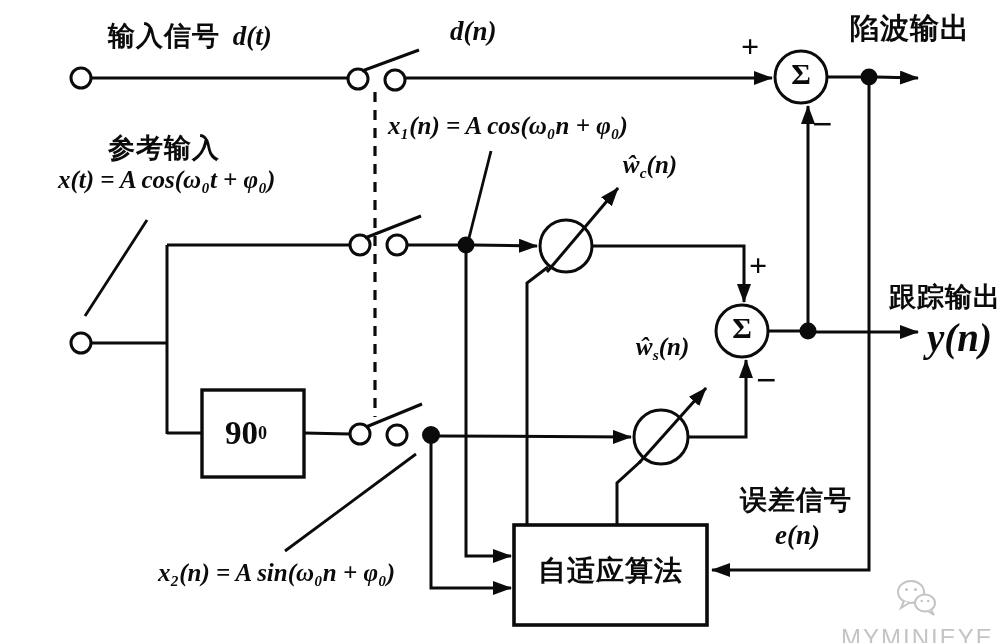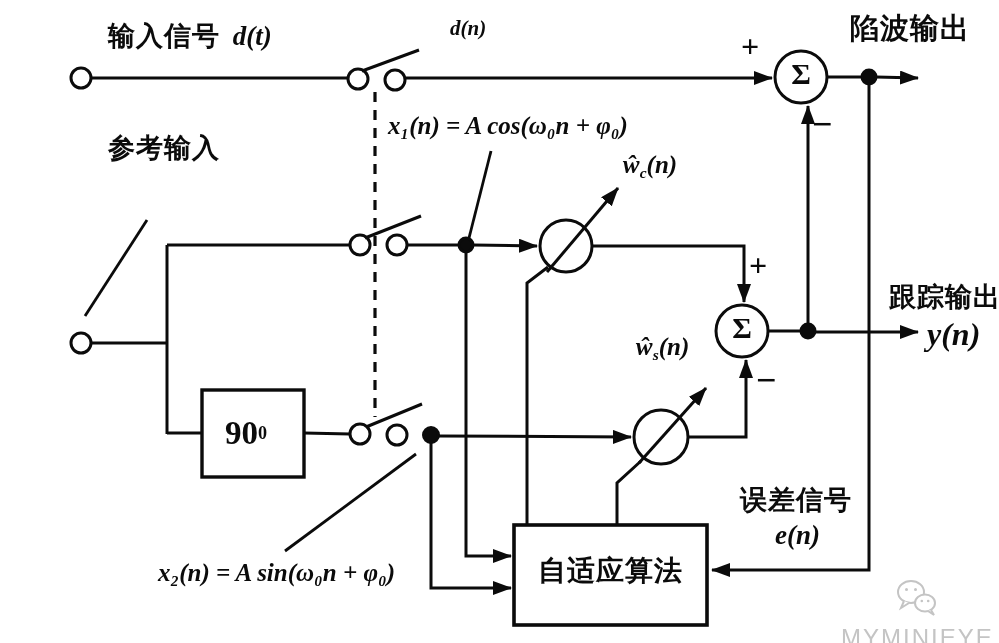--- a/index.html
+++ b/index.html
@@ -92,42 +92,43 @@
       <line x1="447" y1="151" x2="425" y2="238" stroke-width="2.8"></line>
       <line x1="241" y1="551" x2="372" y2="454" stroke-width="2.8"></line>
     </g>
   </svg>
 
   <div class="lbl" style="left:64px;top:22px;font-size:27px;">
     <span class="cjk">输入信号</span>
     <span class="math" style="margin-left:6px;">d(t)</span>
   </div>
 
-  <div class="lbl math" style="left:406px;top:17px;font-size:21px;">d(n)</div>
+  <div class="lbl math" style="left:406px;top:17px;font-size:27px;">d(n)</div>
 
   <div class="lbl cjk" style="left:806px;top:13px;font-size:29px;">陷波输出</div>
 
   <div class="lbl" style="left:697px;top:30px;font-size:32px;">+</div>
   <div class="lbl sigma" style="left:737px;top:58px;font-size:30px;">Σ</div>
   <div class="lbl" style="left:768px;top:106px;font-size:36px;">−</div>
 
   <div class="lbl cjk" style="left:64px;top:134px;font-size:27px;">参考输入</div>
+  <div class="lbl math" style="left:14px;top:167px;font-size:25px;">x(t) = A cos(ω₀t + φ₀)</div>
 
   <div class="lbl math" style="left:344px;top:113px;font-size:25px;text-align:right;">x₁(n) = A cos(ω₀n + φ₀)</div>
 
   <div class="lbl math" style="left:579px;top:152px;font-size:25px;">
     <span>ŵ</span><sub>c</sub><span>(n)</span>
   </div>
 
   <div class="lbl" style="left:705px;top:249px;font-size:32px;">+</div>
   <div class="lbl sigma" style="left:678px;top:312px;font-size:30px;">Σ</div>
   <div class="lbl" style="left:712px;top:362px;font-size:36px;">−</div>
 
   <div class="lbl cjk" style="left:845px;top:283px;font-size:27px;">跟踪输出</div>
-  <div class="lbl math" style="left:883px;top:318px;font-size:32px;">y(n)</div>
+  <div class="lbl math" style="left:883px;top:318px;font-size:39px;">y(n)</div>
 
   <div class="lbl math" style="left:592px;top:334px;font-size:25px;">
     <span>ŵ</span><sub>s</sub><span>(n)</span>
   </div>
 
   <div class="lbl center-in-box" style="left:158px;top:390px;width:88px;height:87px;font-size:33px;">
     <span>90</span>
       <sup>0</sup>
   </div>
 

